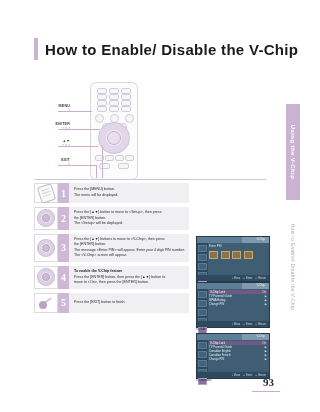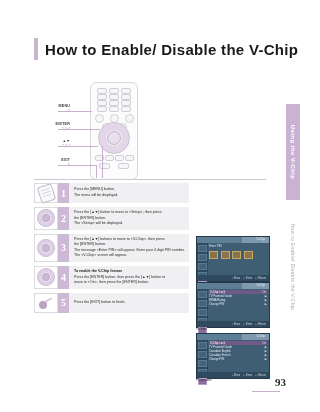--- a/index.html
+++ b/index.html
@@ -102,21 +102,21 @@
   }
   .side-tab2{position:absolute;right:0;width:14px;}
   .side-tab2 .vtext{
     position:absolute;left:50%;top:50%;
     transform:translate(-50%,-50%) rotate(90deg);
     white-space:nowrap;font-size:5px;color:#b9a3c2;letter-spacing:.3px;
   }
 
   
   .page-no{
-    position:absolute;right:14px;bottom:24px;font-size:11px;font-weight:bold;color:#2a2a2a;
+    position:absolute;right:26px;bottom:24px;font-size:11px;font-weight:bold;color:#2a2a2a;
     font-family:"Liberation Serif",serif;
   }
   .page-rule{position:absolute;right:20px;bottom:20px;width:28px;height:1px;background:#c9aed2;}
 </style>
 </head>
 <body>
 
 <div class="page">
 
   <div class="title-wrap">

